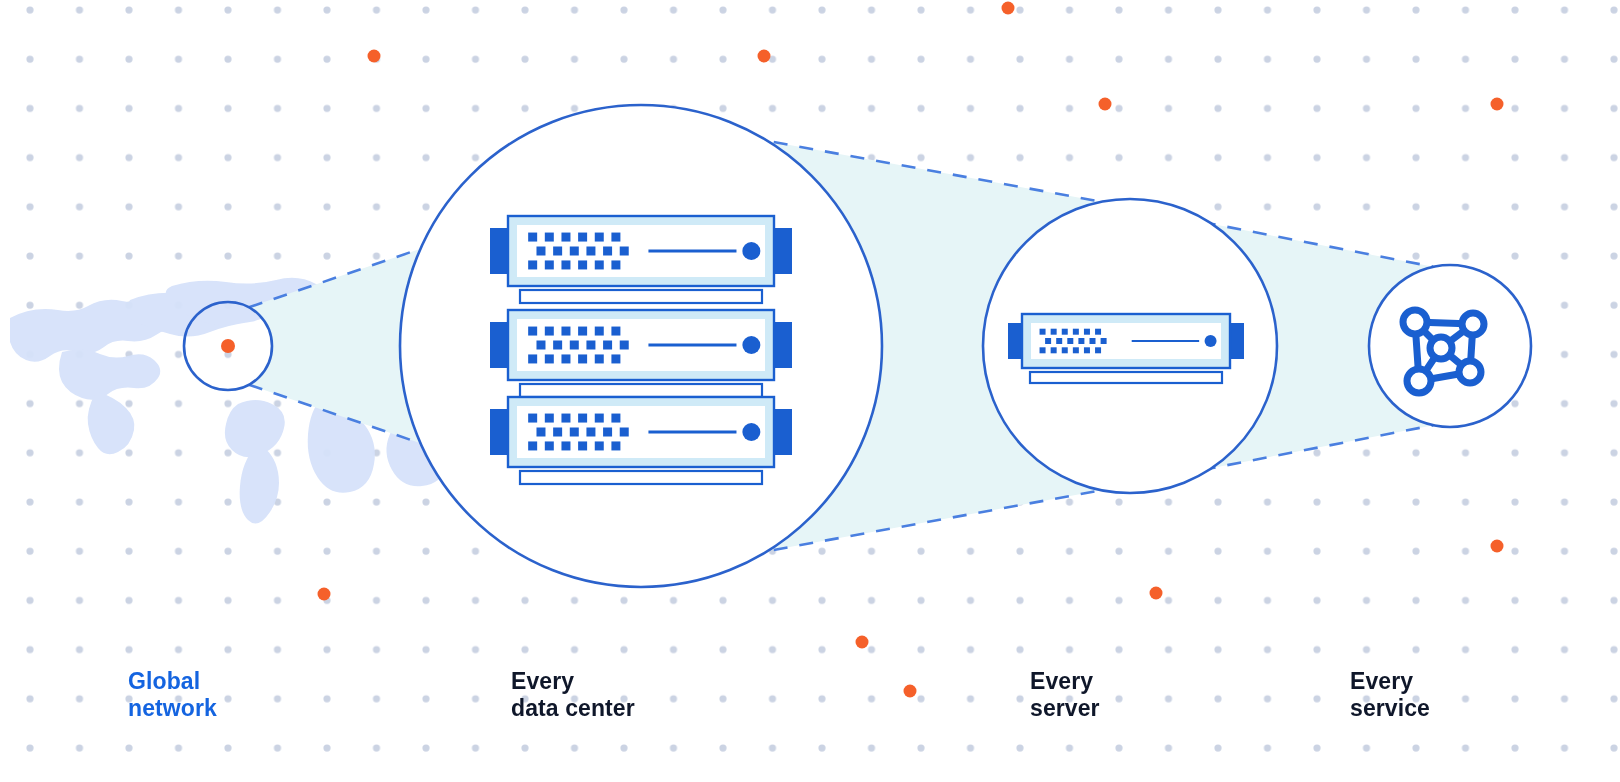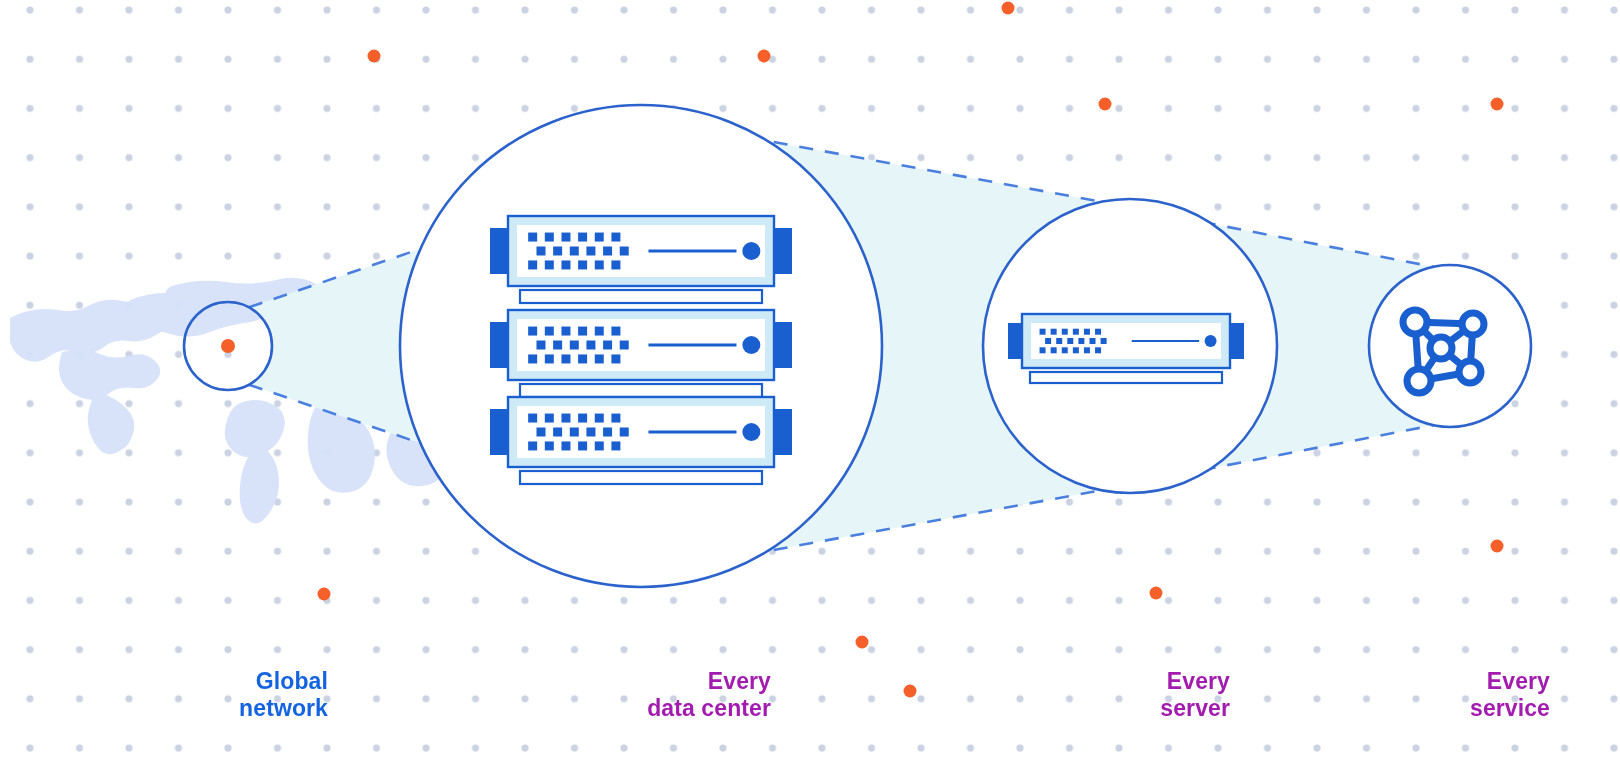--- a/index.html
+++ b/index.html
@@ -23,31 +23,31 @@
   #diagram {
     position: absolute;
     left: 0;
     top: 0;
     width: 1620px;
     height: 782px;
     display: block;
   }
   .stage-label {
     position: absolute;
-    text-align: right;
+    text-align: left;
     font-family: "Liberation Sans", sans-serif;
     font-size: 23px;
     font-weight: 700;
     line-height: 27px;
     letter-spacing: 0.1px;
     white-space: pre-line;
     pointer-events: none;
   }
   .label-global   { color: #1464e0; }
-  .label-dark     { color: #a21caf; }
+  .label-dark     { color: #0f172a; }
 </style>
 </head>
 <body>
 
 <div id="stage">
 
   <svg id="diagram" viewBox="0 0 1620 782" xmlns="http://www.w3.org/2000/svg">
     <defs>
       <pattern id="dotgrid" patternUnits="userSpaceOnUse" width="49.5" height="49.2" x="224" y="6">
         <circle cx="4" cy="4" r="3.6" fill="#b9c4d9" opacity="0.75"></circle>

